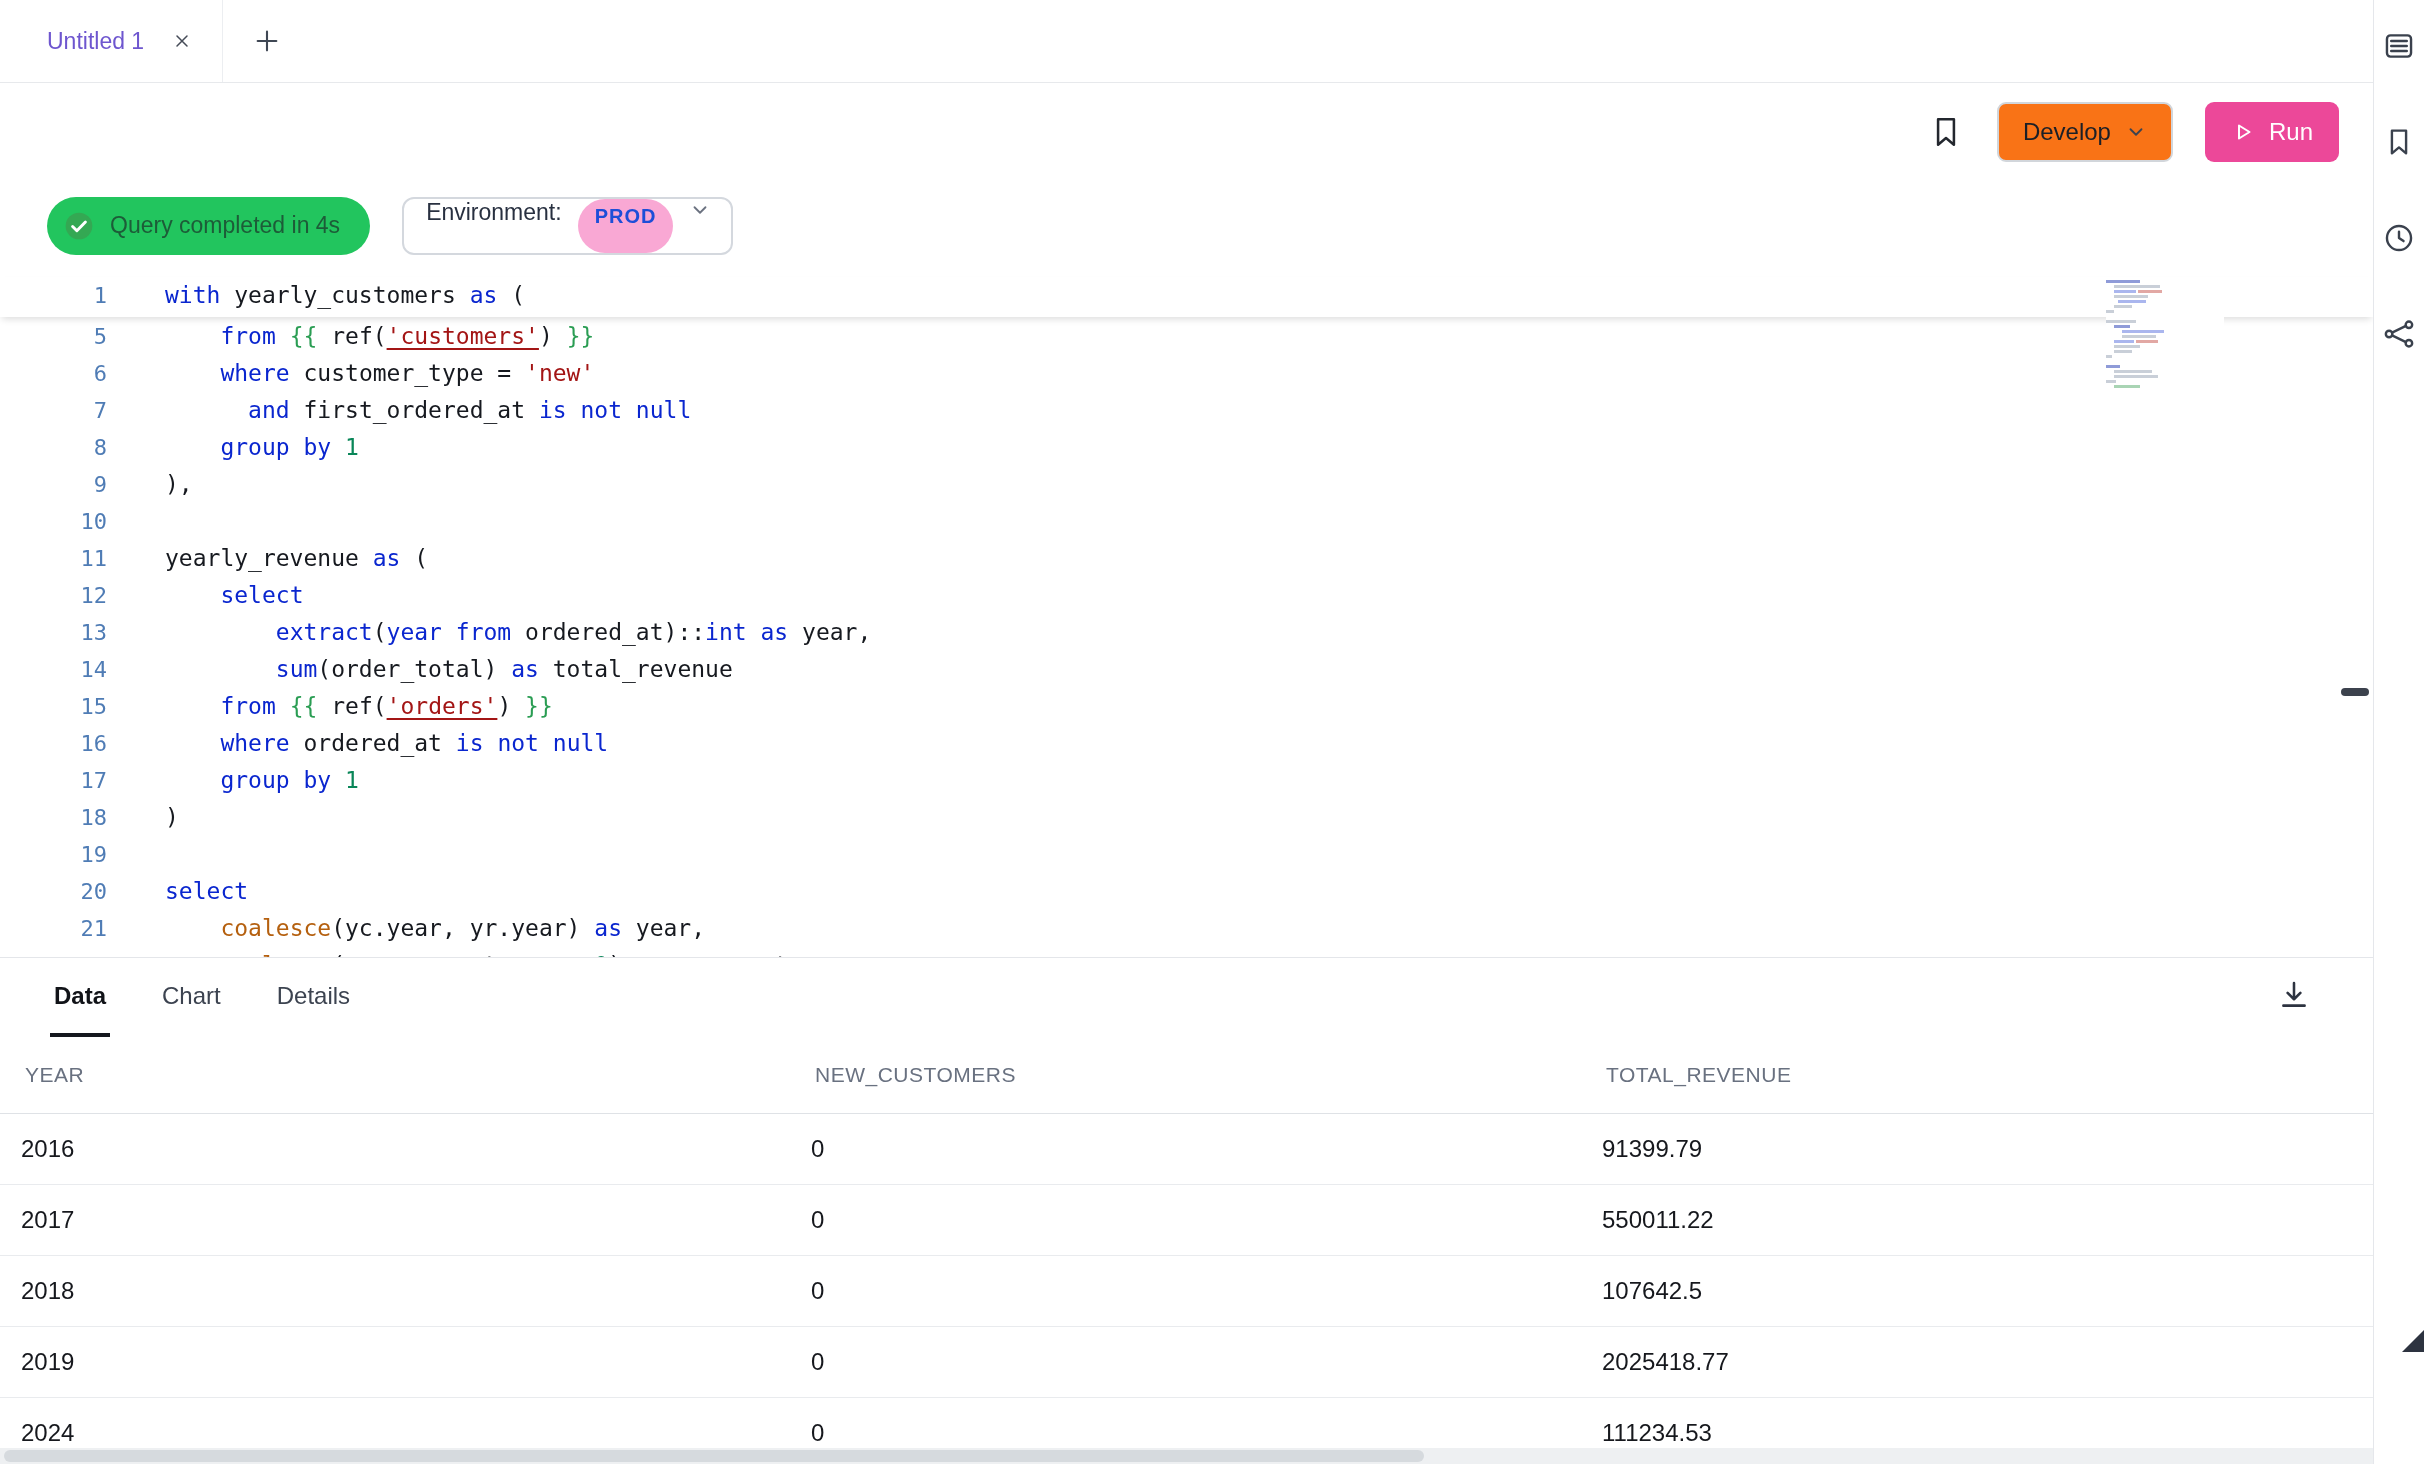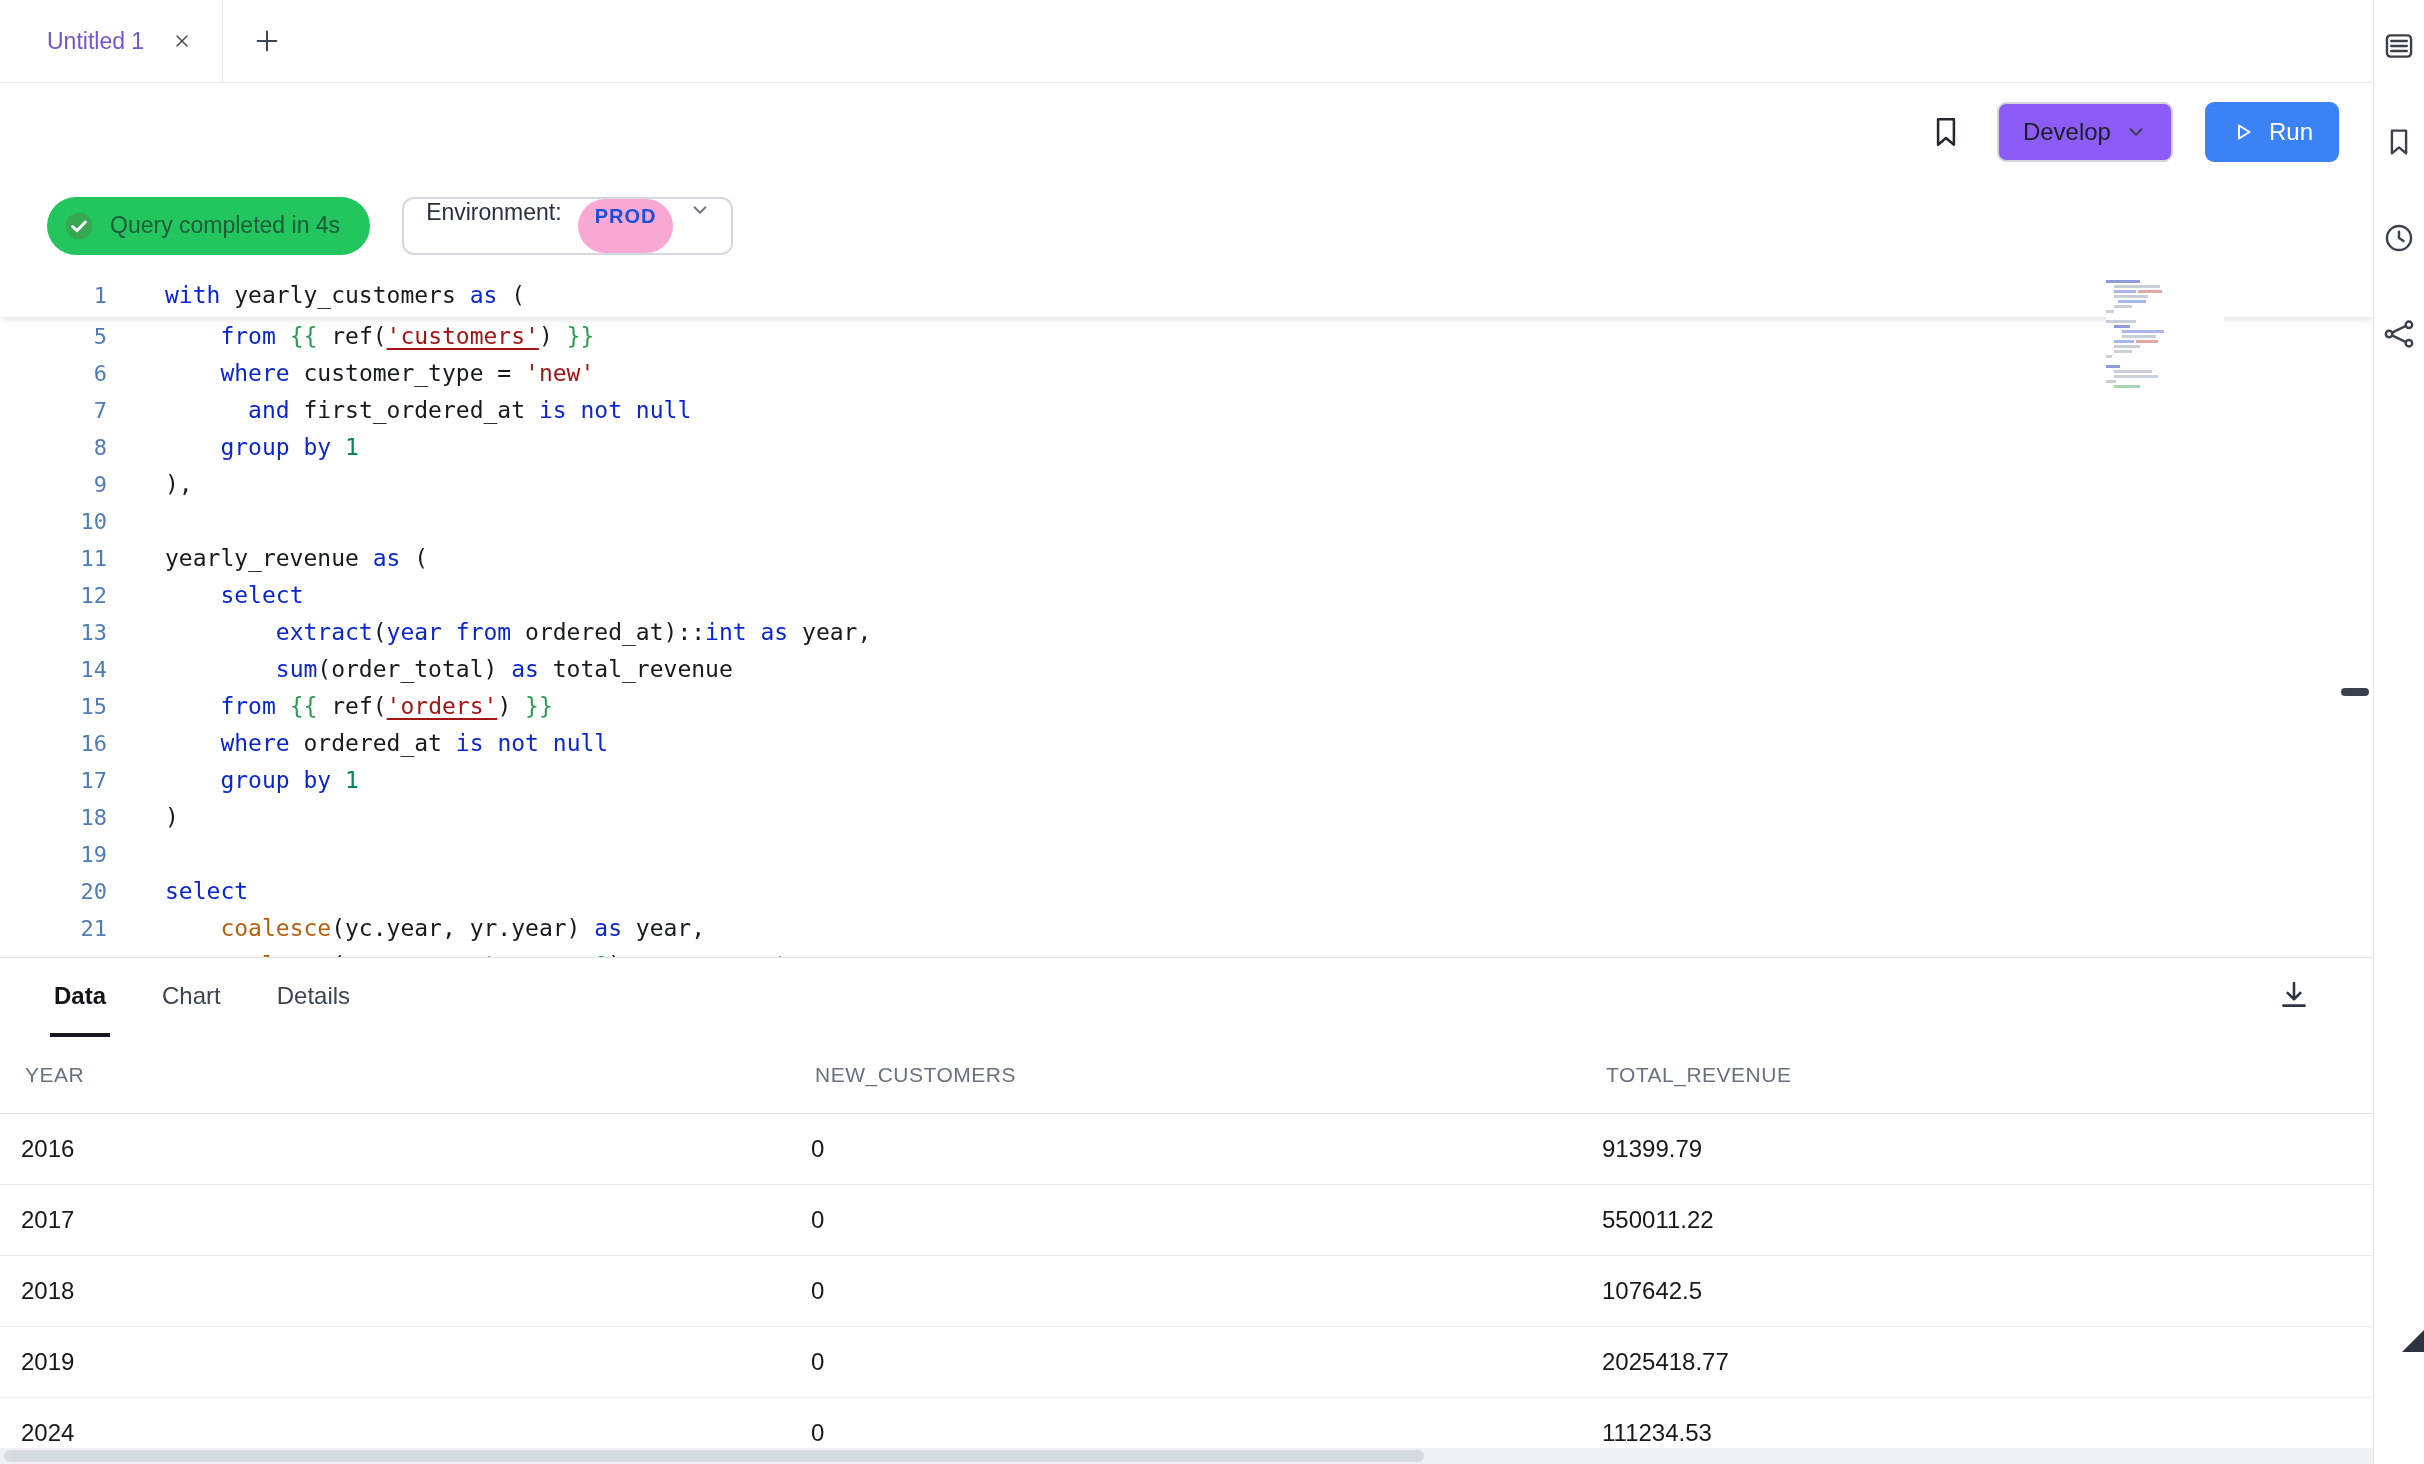--- a/index.html
+++ b/index.html
@@ -16,22 +16,22 @@
          border-right:1px solid #eceef1; cursor:default; }
   .tab-label { color:#6e56cf; font-size:23px; }
   .icon-btn { display:flex; align-items:center; justify-content:center; }
   .add-btn { margin-left:30px; }
 
   
   .toolbar { height:98px; display:flex; align-items:center; justify-content:flex-end;
              gap:32px; padding-right:34px; }
   .btn { height:60px; display:flex; align-items:center; gap:14px; border-radius:9px;
          font-size:24px; cursor:pointer; }
-  .btn-develop { border:2px solid #d2d6db; background:#8b5cf6; color:#1b1f27; padding:0 24px; }
-  .btn-run { background:#3b82f6; color:#fff; padding:0 26px; border:none; }
+  .btn-develop { border:2px solid #d2d6db; background:#f97316; color:#1b1f27; padding:0 24px; }
+  .btn-run { background:#ec4899; color:#fff; padding:0 26px; border:none; }
 
   
   .statusrow { height:89px; display:flex; align-items:center; gap:32px; padding-left:47px; }
   .status-pill { height:58px; background:#22c55e; border-radius:29px; display:flex;
                  align-items:center; gap:15px; padding:0 30px 0 16px; }
   .status-text { color:#1d5c38; font-size:23px; font-weight:500; }
   .env-box { height:58px; border:2px solid #d4d8de; border-radius:12px; display:flex;
              gap:16px; padding:0 20px 0 22px; }
   .env-label { font-size:23px; color:#283040; }
   .env-pill { background:#f9a8d4; color:#1d4ed8; font-size:20px; font-weight:700;

